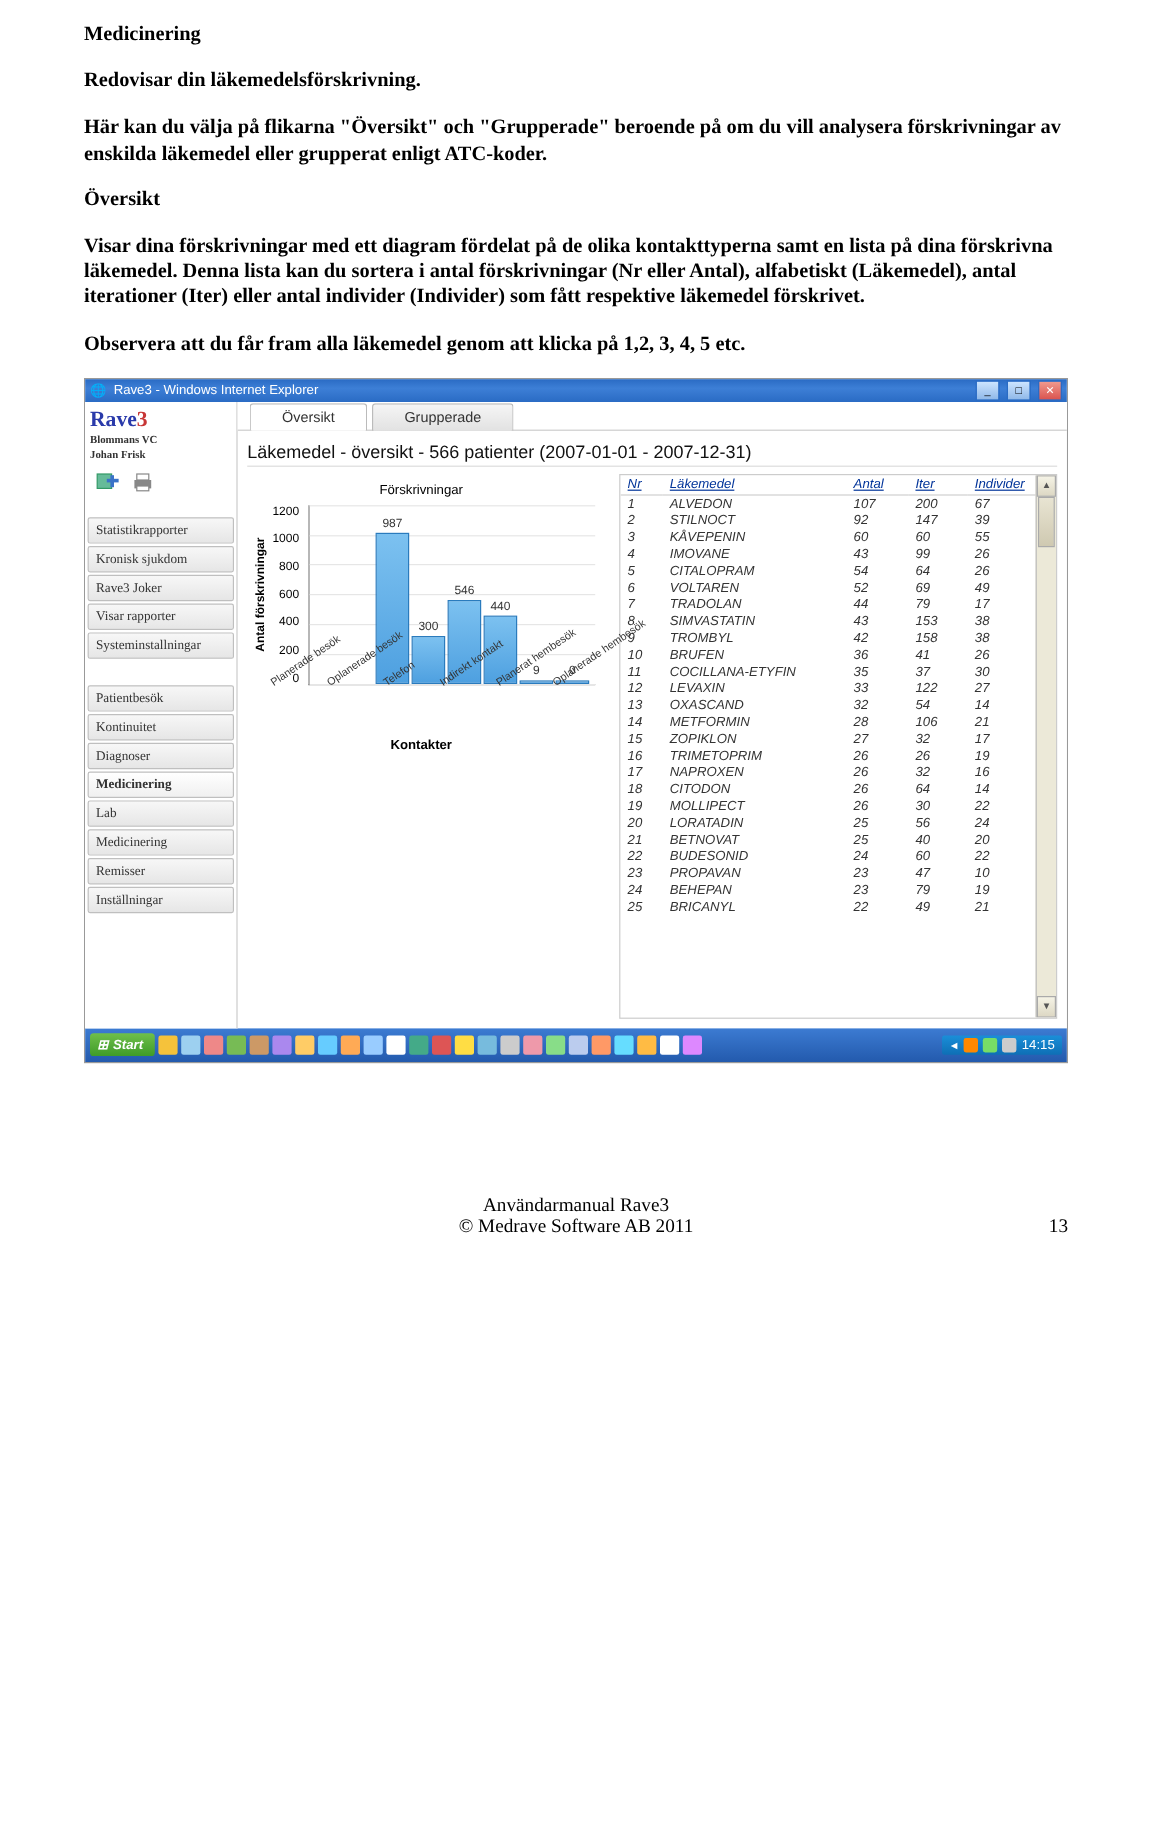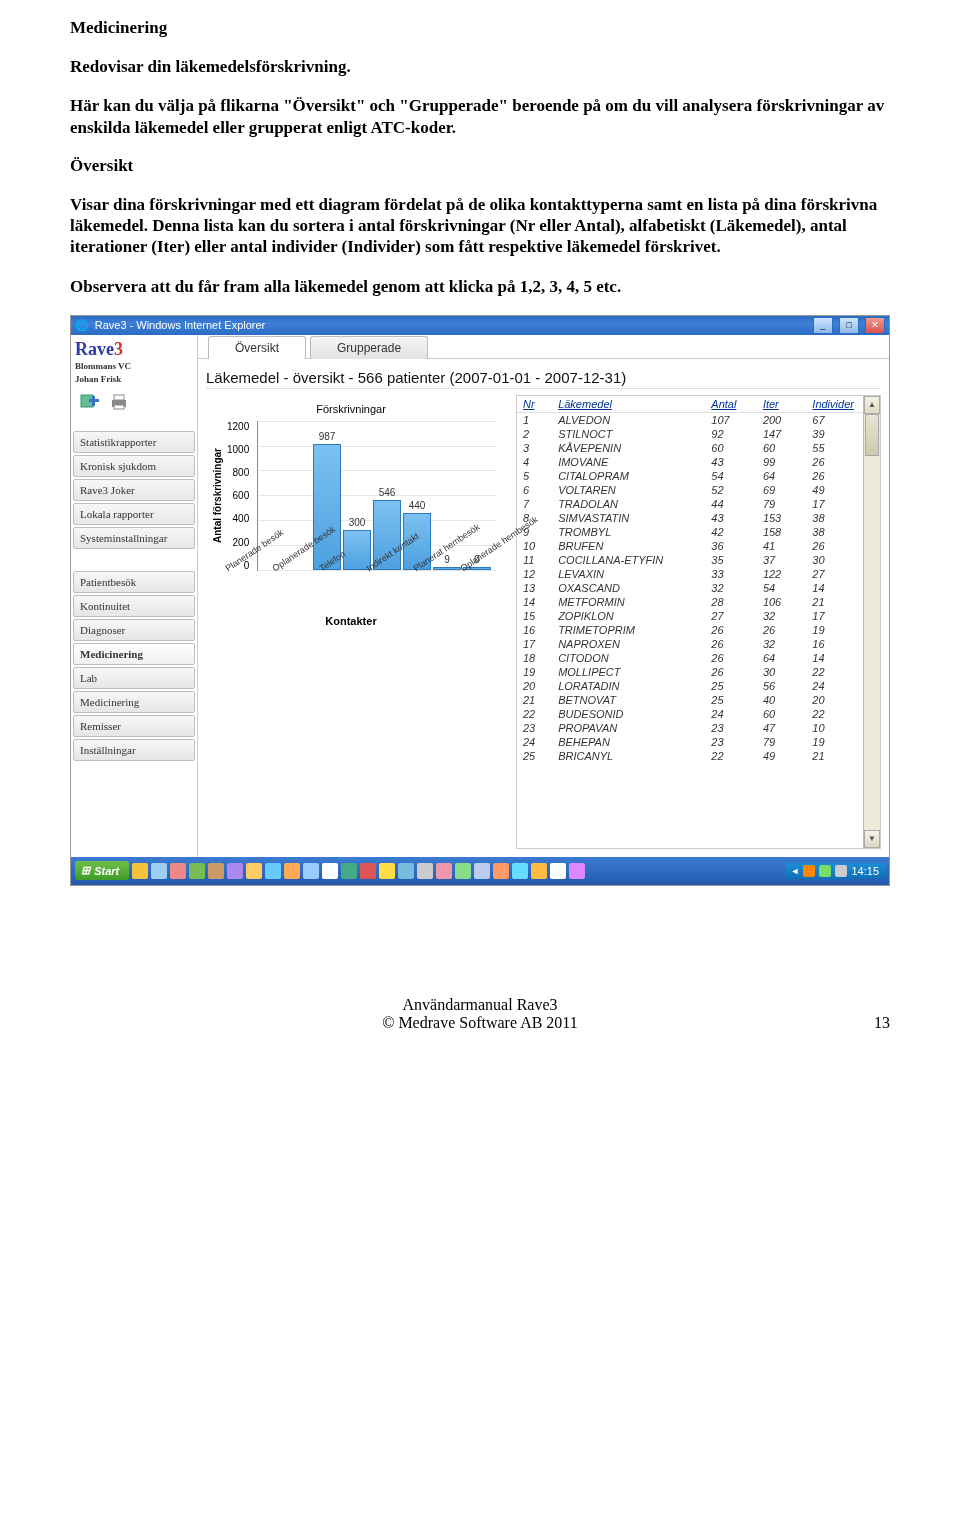--- a/index.html
+++ b/index.html
@@ -379,21 +379,21 @@
                 <rect x="5" y="2" width="10" height="5" fill="#fff" stroke="#888"></rect>
                 <rect x="5" y="12" width="10" height="4" fill="#fff" stroke="#888"></rect>
               </svg>
           </span>
         </div>
         <div class="spacer"></div>
         <ul class="menu-list" id="menu-top">
             <li>Statistikrapporter</li>
             <li>Kronisk sjukdom</li>
             <li>Rave3 Joker</li>
-            <li>Lokala rapporter</li>
+            <li>Visar rapporter</li>
             <li>Systeminstallningar</li>
           </ul>
         <div class="spacer"></div>
         <ul class="menu-list" id="menu-bottom">
             <li>Patientbesök</li>
             <li>Kontinuitet</li>
             <li>Diagnoser</li>
             <li class="active">Medicinering</li>
             <li>Lab</li>
             <li>Medicinering</li>

